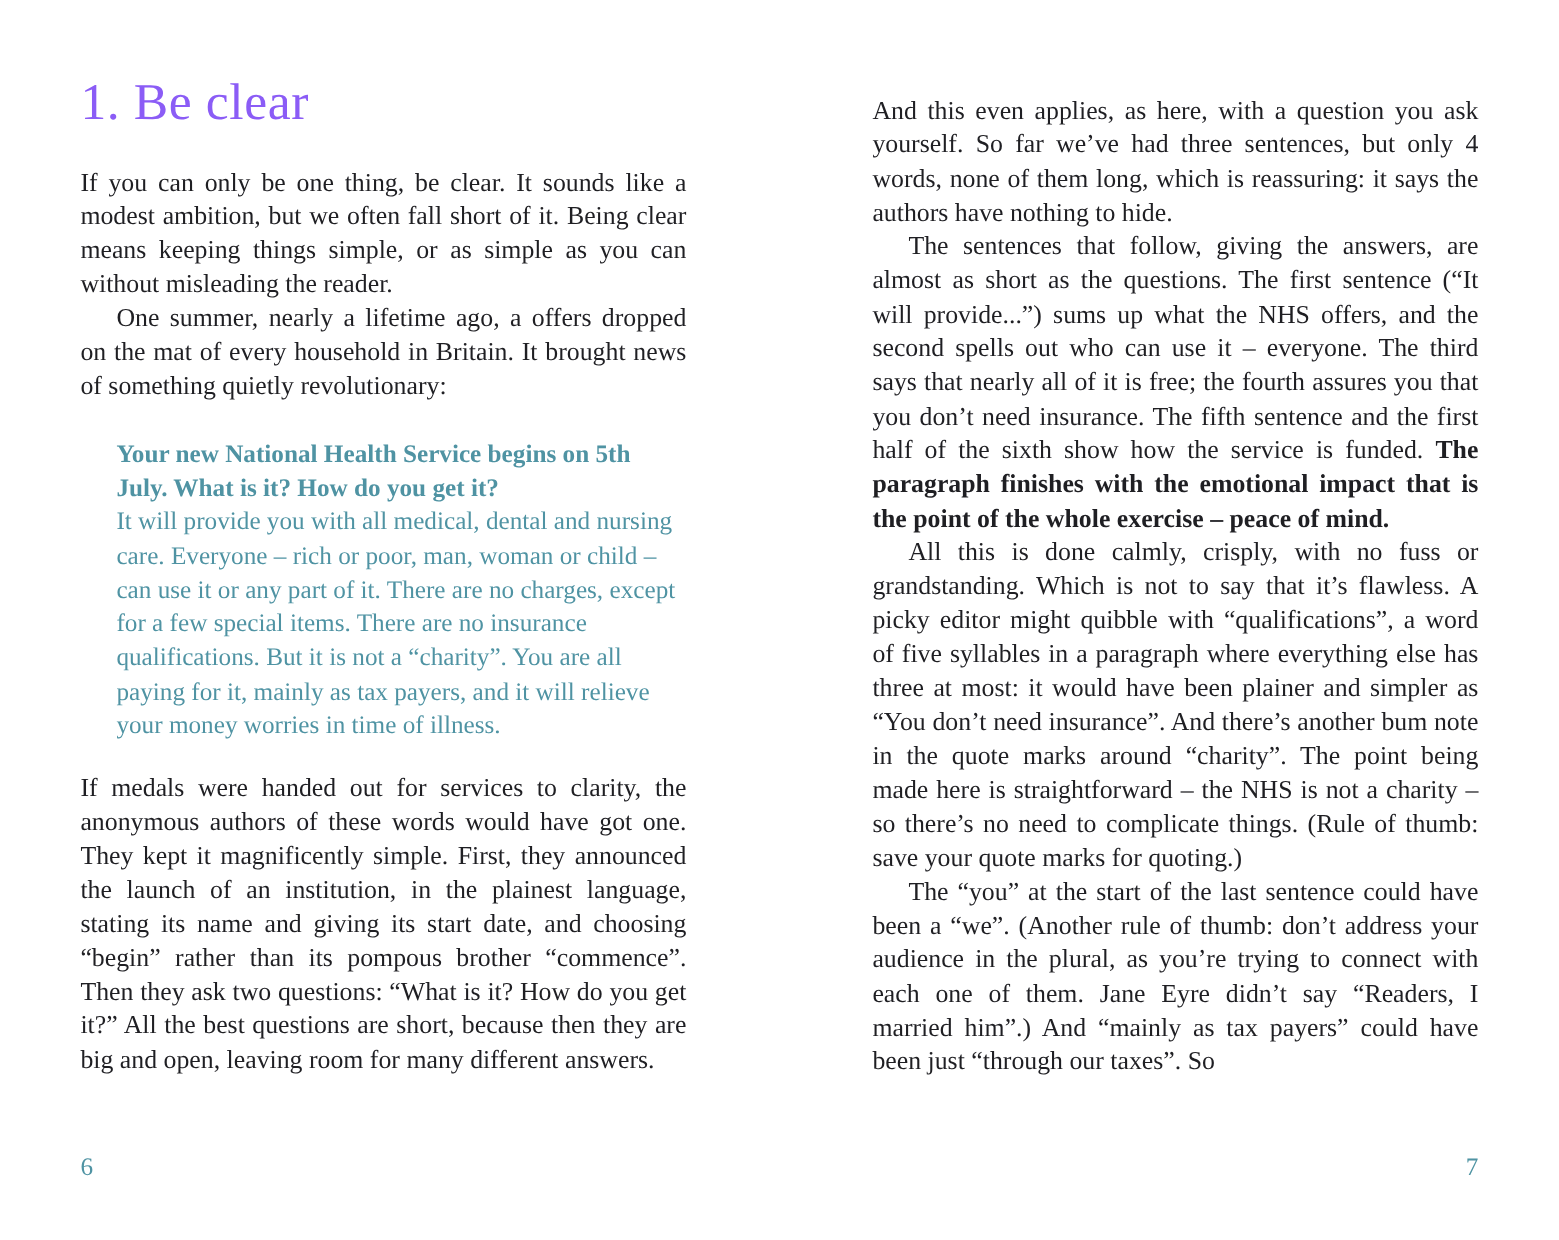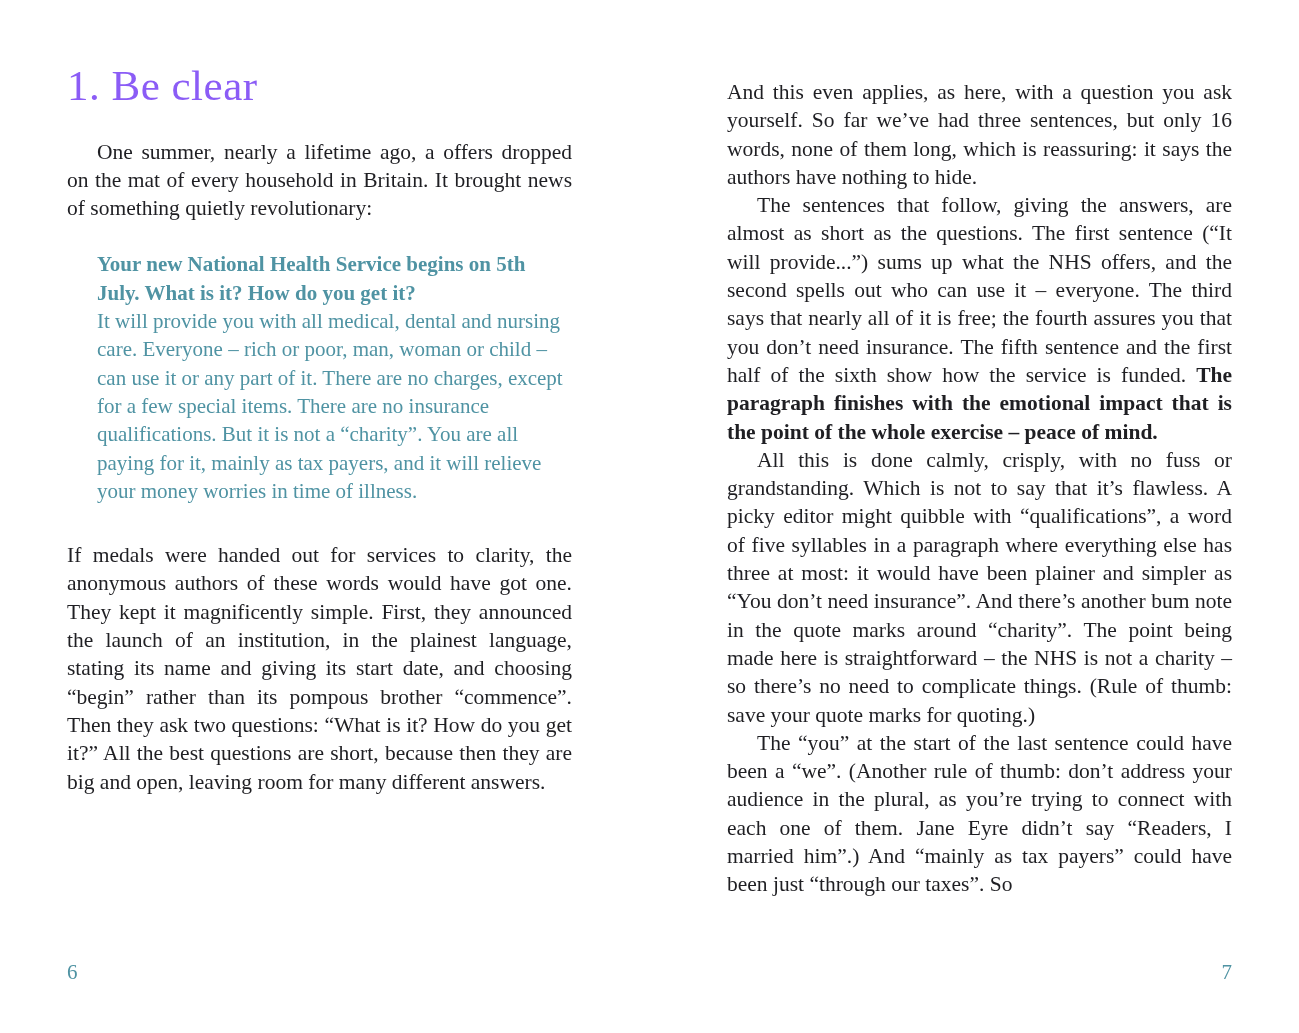--- a/index.html
+++ b/index.html
@@ -38,21 +38,21 @@
   .para {
     font-size: 21.5px;
     line-height: 28.3px;
     text-align: justify;
     margin: 0;
   }
   .indent { text-indent: 30px; }
   .b { font-weight: bold; }
 
   .quote-block {
-    margin: 28px 0 36px 30px;
+    margin: 28px 0 24px 30px;
     width: 472px;
     color: #4f93a3;
   }
   .quote-block p {
     font-size: 21px;
     line-height: 28.3px;
     margin: 0;
     text-align: left;
   }
 
@@ -66,33 +66,34 @@
   .pagenum-right { left: 727px; width: 505px; text-align: right; }
 </style>
 </head>
 <body>
 
 <div class="page-spread">
 
   <div class="column col-left">
     <h1 class="chapter-title">1. Be clear</h1>
 
+    <p class="para">If you can only be one thing, be clear. It sounds like a modest ambition, but we often fall short of it. Being clear means keeping things simple, or as simple as you can without misleading the reader.</p>
 
     <p class="para indent">One summer, nearly a lifetime ago, a offers dropped on the mat of every household in Britain. It brought news of something quietly revolutionary:</p>
 
     <div class="quote-block">
       <p class="b">Your new National Health Service begins on 5th July. What is it? How do you get it?</p>
       <p>It will provide you with all medical, dental and nursing care. Everyone – rich or poor, man, woman or child – can use it or any part of it. There are no charges, except for a few special items. There are no insurance qualifications. But it is not a “charity”. You are all paying for it, mainly as tax payers, and it will relieve your money worries in time of illness.</p>
     </div>
 
     <p class="para">If medals were handed out for services to clarity, the anonymous authors of these words would have got one. They kept it magnificently simple. First, they announced the launch of an institution, in the plainest language, stating its name and giving its start date, and choosing “begin” rather than its pompous brother “commence”. Then they ask two questions: “What is it? How do you get it?” All the best questions are short, because then they are big and open, leaving room for many different answers.</p>
   </div>
 
   <div class="column col-right">
-    <p class="para">And this even applies, as here, with a question you ask yourself. So far we’ve had three sentences, but only 16 words, none of them long, which is reassuring: it says the authors have nothing to hide.</p>
+    <p class="para">And this even applies, as here, with a question you ask yourself. So far we’ve had three sentences, but only 4 words, none of them long, which is reassuring: it says the authors have nothing to hide.</p>
 
     <p class="para indent"><span>The sentences that follow, giving the answers, are almost as short as the questions. The first sentence (“It will provide...”) sums up what the NHS offers, and the second spells out who can use it – everyone. The third says that nearly all of it is free; the fourth assures you that you don’t need insurance. The fifth sentence and the first half of the sixth show how the service is funded. </span><span class="b">The paragraph finishes with the emotional impact that is the point of the whole exercise – peace of mind.</span></p>
 
     <p class="para indent">All this is done calmly, crisply, with no fuss or grandstanding. Which is not to say that it’s flawless. A picky editor might quibble with “qualifications”, a word of five syllables in a paragraph where everything else has three at most: it would have been plainer and simpler as “You don’t need insurance”. And there’s another bum note in the quote marks around “charity”. The point being made here is straightforward – the NHS is not a charity – so there’s no need to complicate things. (Rule of thumb: save your quote marks for quoting.)</p>
 
     <p class="para indent">The “you” at the start of the last sentence could have been a “we”. (Another rule of thumb: don’t address your audience in the plural, as you’re trying to connect with each one of them. Jane Eyre didn’t say “Readers, I married him”.) And “mainly as tax payers” could have been just “through our taxes”. So</p>
   </div>
 
   <div class="page-number pagenum-left">6</div>
 

